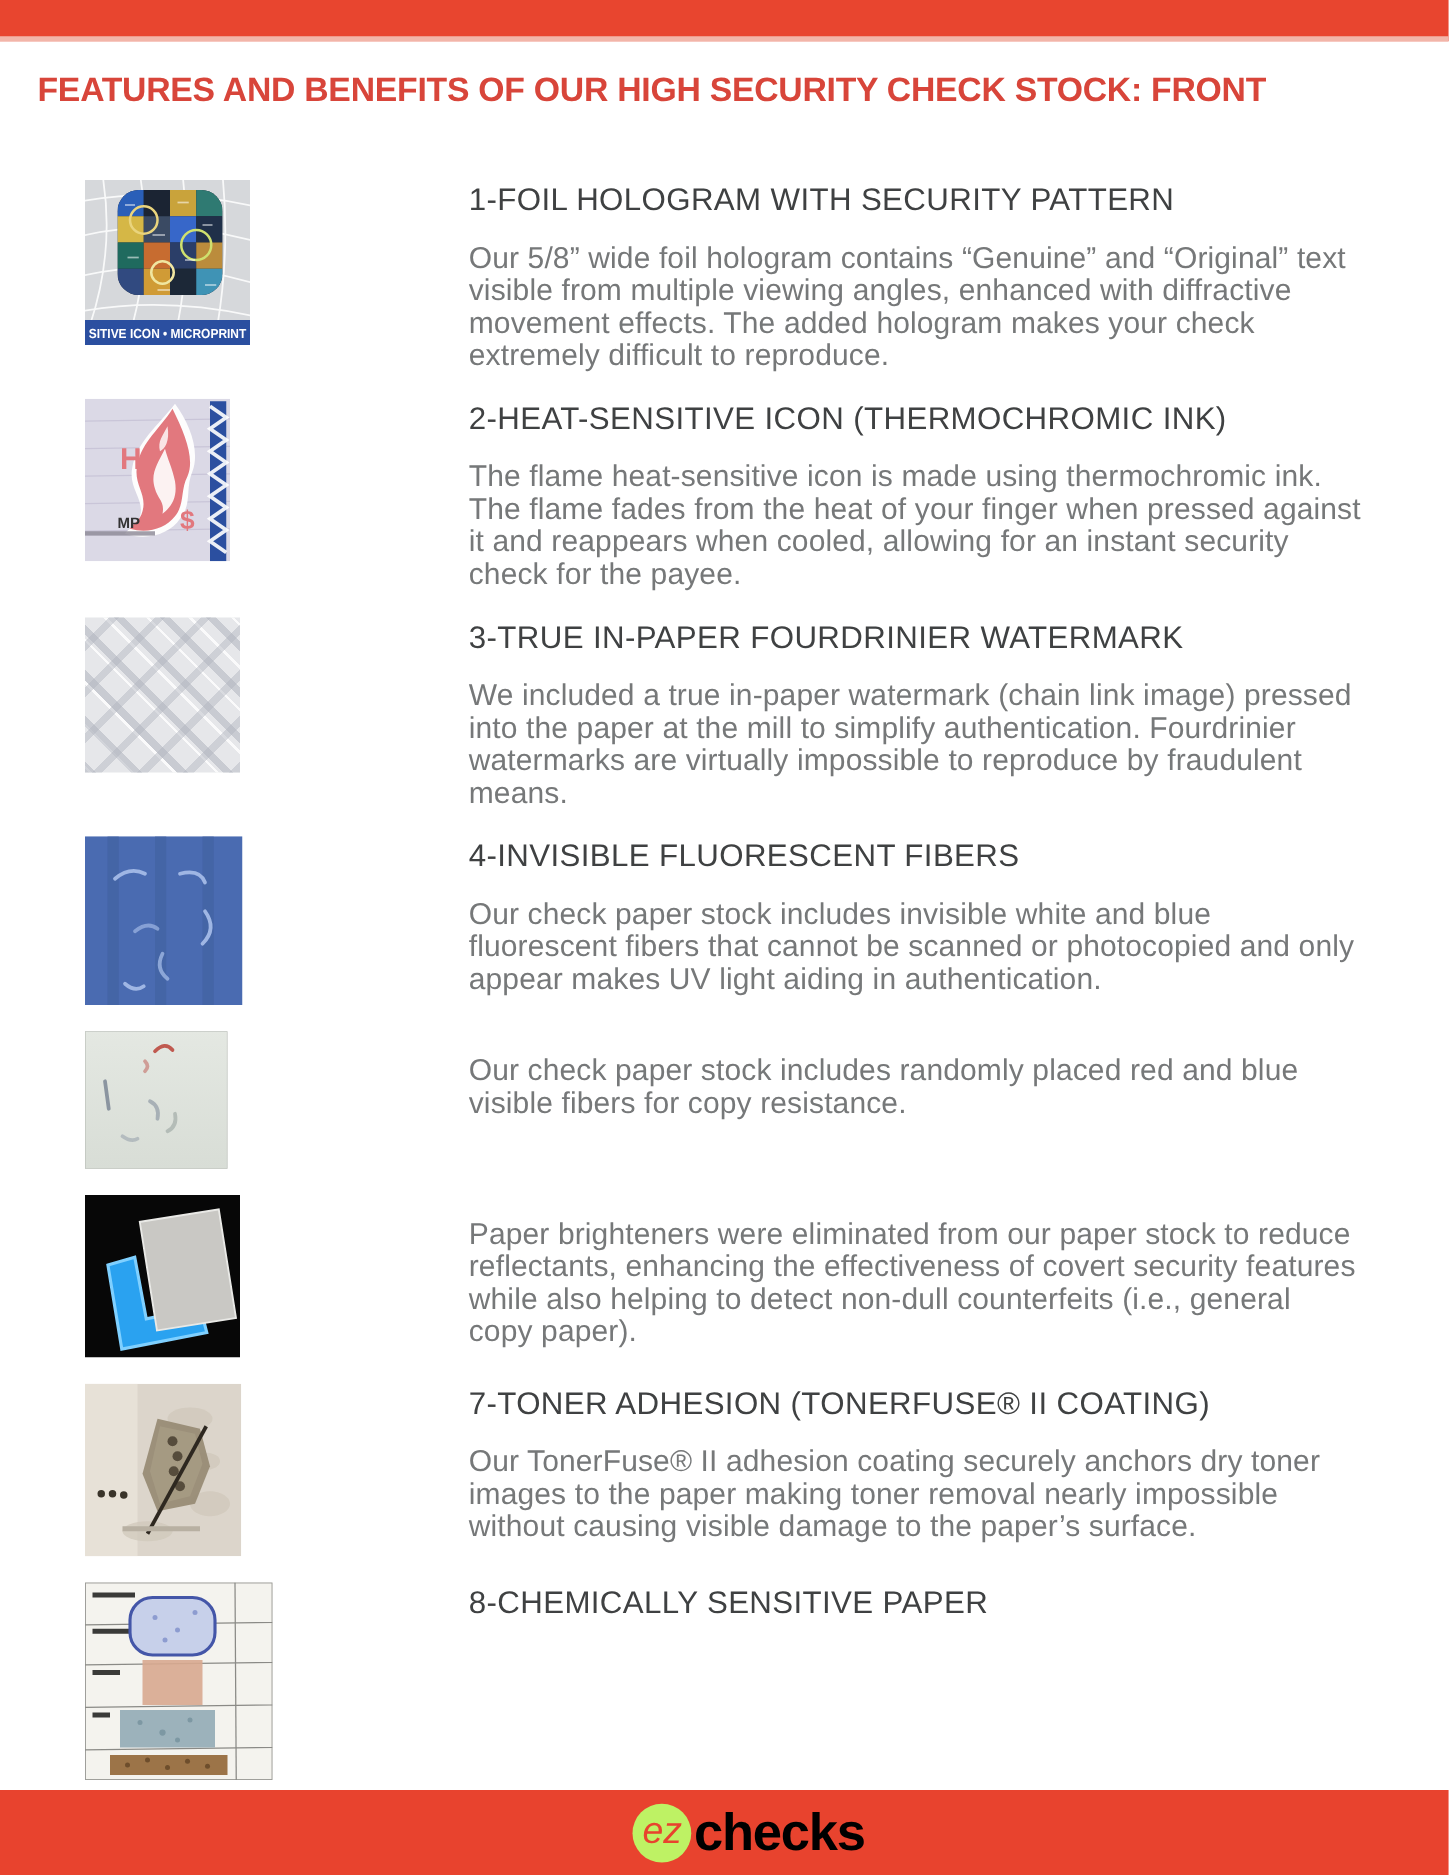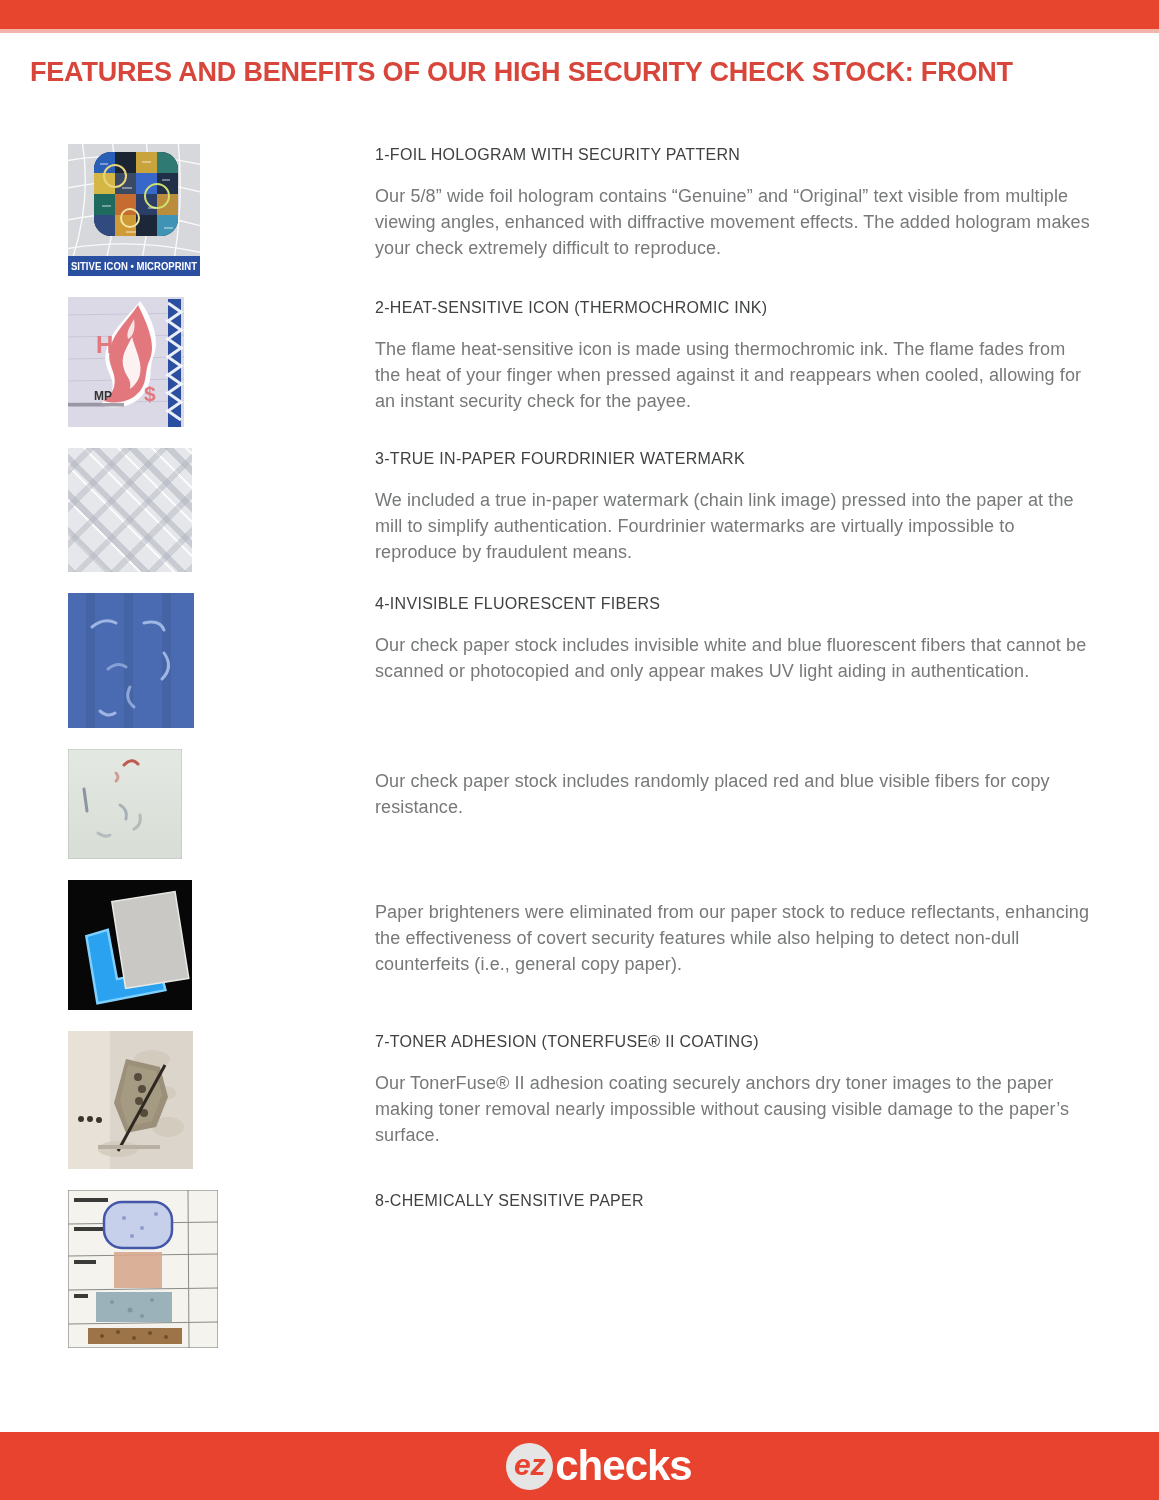--- a/index.html
+++ b/index.html
@@ -14,50 +14,50 @@
   .page-title {
     margin:24px 0 0 30px;
     color:#d8453a; font-size:27px; font-weight:bold;
     letter-spacing:-0.2px; white-space:nowrap;
   }
   .content { margin-top:56px; padding-left:68px; }
   .feature { display:flex; margin-bottom:21px; }
   .thumb-col { width:307px; flex-shrink:0; }
   .text-col { width:715px; }
   .feature h2 {
-    font-size:16px; font-weight:normal; color:#3f4142;
+    font-size:25px; font-weight:normal; color:#3f4142;
     letter-spacing:0.3px; padding-top:2px;
   }
   .feature p {
-    margin-top:19px; font-size:18px; line-height:26px;
+    margin-top:19px; font-size:24px; line-height:26px;
     color:#767879; letter-spacing:0.1px;
   }
   .thumb { display:block; }
   .watermark-thumb {
     width:124px; height:124px;
     background-color:#e6e7ea;
     background-image:
       repeating-linear-gradient(45deg, rgba(176,180,190,.55) 0 6px, transparent 6px 26px),
       repeating-linear-gradient(-45deg, rgba(176,180,190,.45) 0 6px, transparent 6px 26px),
       repeating-linear-gradient(45deg, rgba(255,255,255,.8) 2px 4px, transparent 4px 26px);
   }
   .footer {
     position:absolute; left:0; bottom:0; width:100%; height:68px;
     background:#e8432e; display:flex; align-items:center; justify-content:center;
   }
   .logo { display:flex; align-items:center; }
   .logo-circle {
-    width:47px; height:47px; border-radius:50%; background:#e5e5e5;
-    color:#e8432e; font-weight:bold; font-style:italic; font-size:30px;
+    width:47px; height:47px; border-radius:50%; background:#bef264;
+    color:#e8432e; font-weight:normal; font-style:italic; font-size:30px;
     display:flex; align-items:center; justify-content:center;
     padding-bottom:3px;
     margin-left:39px;
   }
   .logo-text {
-    color:#ffffff; font-size:42px; font-weight:bold;
+    color:#000000; font-size:42px; font-weight:bold;
     letter-spacing:-1px; margin-left:2px; line-height:1;
   }
 </style>
 </head>
 <body>
 
 <div class="top-bar"></div>
 
 <h1 class="page-title">FEATURES AND BENEFITS OF OUR HIGH SECURITY CHECK STOCK: FRONT</h1>
 

